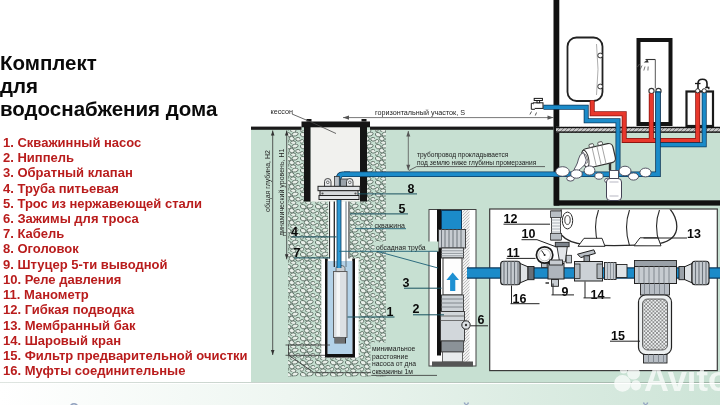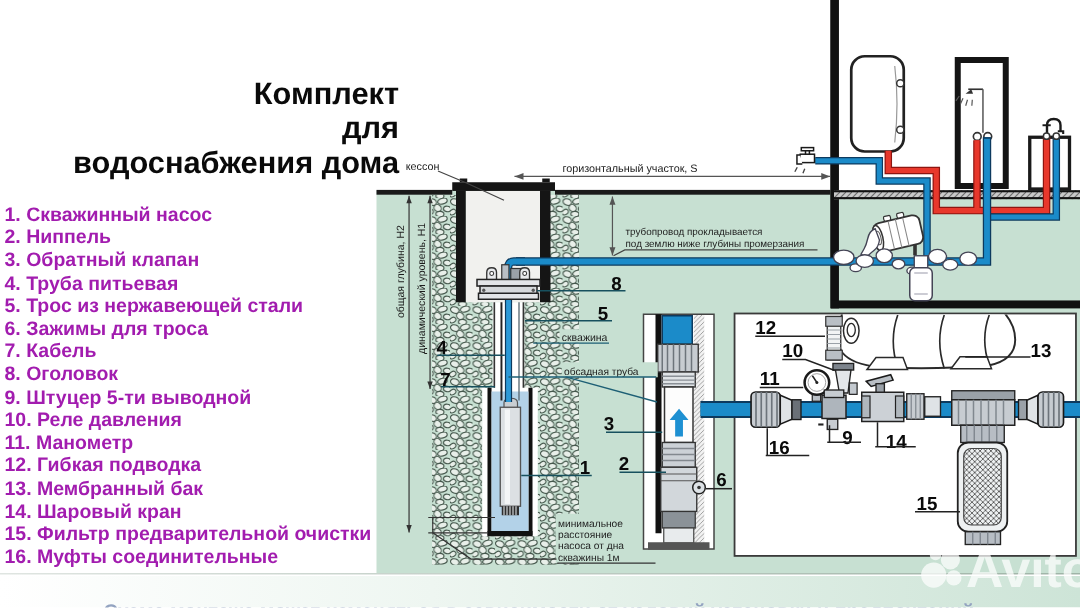--- a/index.html
+++ b/index.html
@@ -1,20 +1,20 @@
 <!DOCTYPE html>
 <html><head><meta charset="utf-8">
 <style>
   html,body{margin:0;padding:0;}
   body{width:720px;height:405px;background:#fff;overflow:hidden;position:relative;
        font-family:"Liberation Sans",sans-serif;}
-  #title{position:absolute;left:0px;top:51px;width:235px;text-align:right;
-         font-weight:bold;font-size:20.5px;line-height:23.2px;color:#0a0a0a;letter-spacing:0px;padding-left:31px;}
+  #title{position:absolute;left:0px;top:51px;width:235px;text-align:left;
+         font-weight:bold;font-size:20.5px;line-height:23.2px;color:#0a0a0a;letter-spacing:0px;}
   #list{position:absolute;left:3px;top:134.8px;font-weight:bold;font-size:13px;
-        line-height:15.23px;color:#a21caf;white-space:nowrap;}
+        line-height:15.23px;color:#b91c1c;white-space:nowrap;}
   #footband{position:absolute;left:0;top:383.5px;width:720px;height:21.5px;
         background:linear-gradient(90deg,#ffffff 0%,#eef6f1 40%,#cde4d7 100%);}
   #footline{position:absolute;left:0;top:382px;width:720px;height:1.4px;background:linear-gradient(90deg,#dfe5e1,#9fb4a7);}
   #foottext{position:absolute;left:69px;top:400px;font-weight:bold;font-size:13.2px;
         color:#93a3c0;white-space:nowrap;}
 </style></head>
 <body>
 <div id="title">Комплект<br>для<br>водоснабжения дома</div>
 <div id="list">
 1. Скважинный насос<br>

